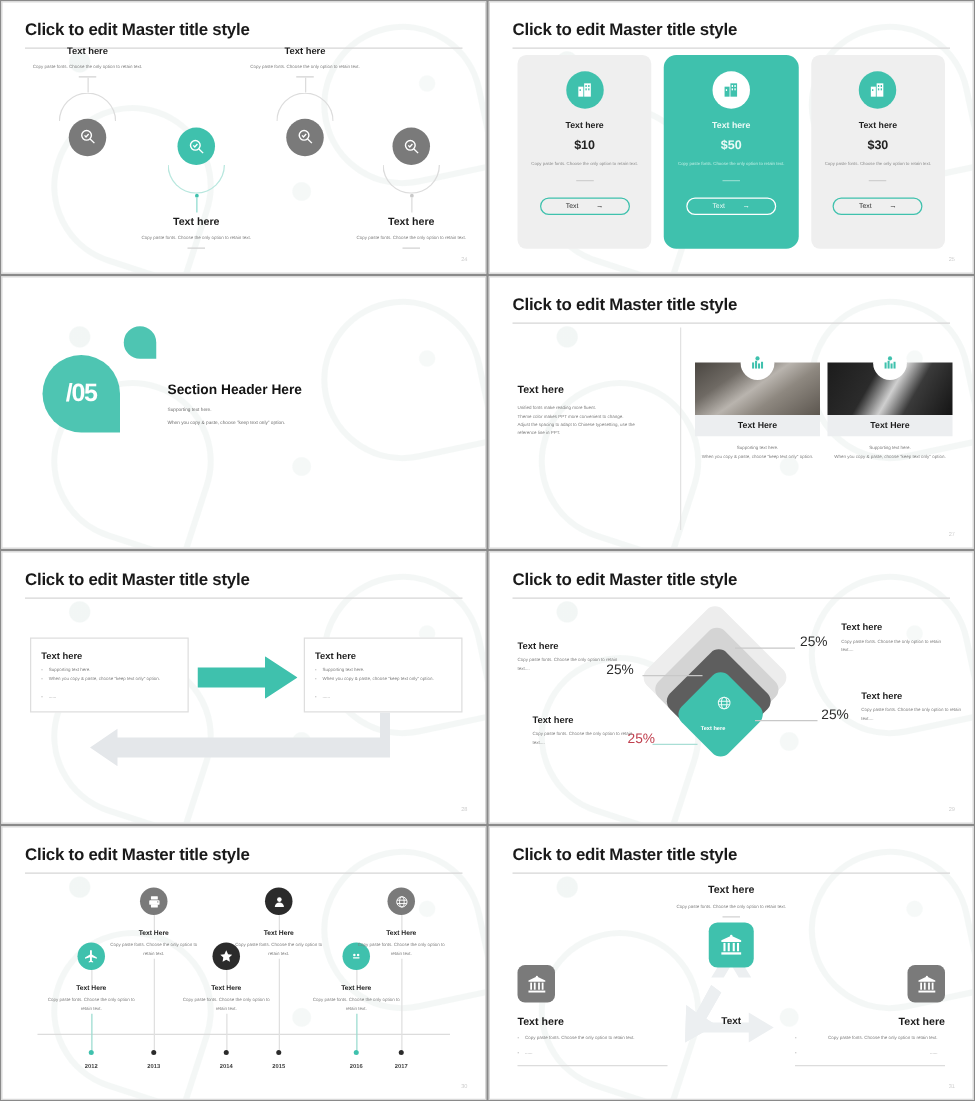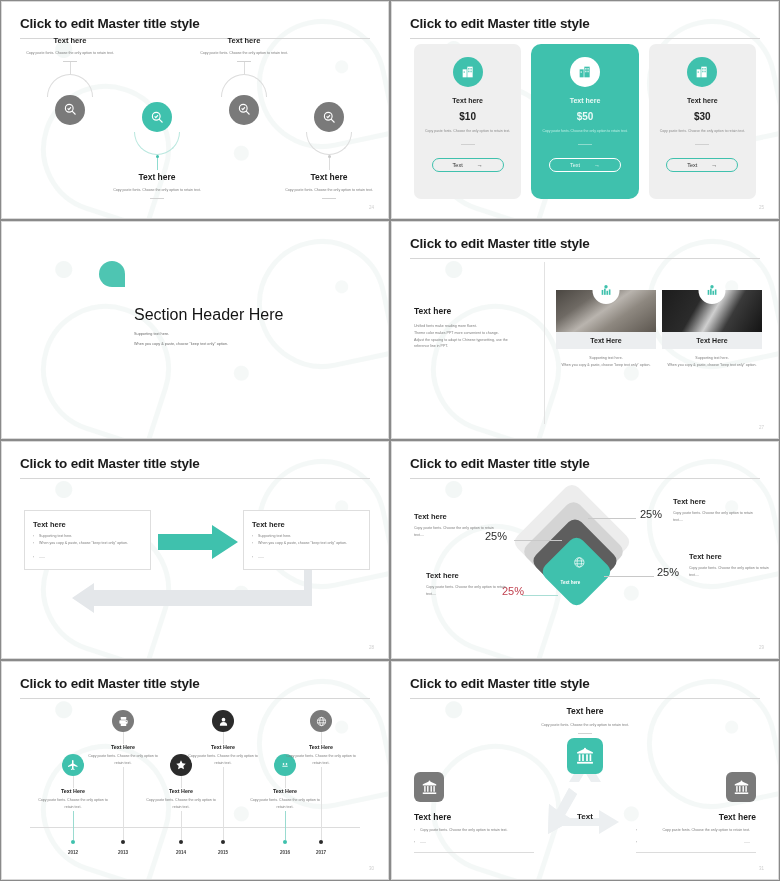--- a/index.html
+++ b/index.html
@@ -113,21 +113,21 @@
     position: absolute; left: 32px; top: 62px; width: 62px; height: 62px;
     background: #4ec5b2; border-radius: 50% 50% 0 50%;
     display: flex; align-items: center; justify-content: center;
   }
   .drop-big span { font-size: 20px; font-weight: bold; color: #ffffff; letter-spacing: -1px; }
   .drop-sm {
     position: absolute; left: 97px; top: 39px; width: 26px; height: 26px;
     background: #4ec5b2; border-radius: 50% 50% 0 50%;
   }
   .s3-txt { position: absolute; left: 132px; top: 84px; }
-  .s3-txt h2 { font-size: 16px; font-weight: normal; color: #141414; }
+  .s3-txt h2 { font-size: 11px; font-weight: bold; color: #141414; }
   .s3-txt p { font-size: 3.8px; color: #6e6e6e; margin-top: 6px; }
 
   
   .s4-left { position: absolute; left: 22px; top: 84px; width: 128px; }
   .s4-div { position: absolute; left: 152px; top: 40px; bottom: 14px; width: 1px; background: #e2e2e2; }
   .s4-cards { position: absolute; left: 164px; top: 68px; right: 16px; display: flex; gap: 6px; }
   .s4-card { flex: 1; }
   .s4-photo { height: 42px; position: relative; }
   .s4-cap { background: #eceef0; text-align: center; padding: 5px 0; font-size: 7px; font-weight: bold; color: #1d1d1d; }
   .s4-bub {
@@ -330,20 +330,23 @@
         </div>
       </div>
     </div>
 
     <div class="pageno">25</div>
   </div>
 
   <div class="slide">
     <div class="wm"></div>
     <div class="drop-sm"></div>
+    <div class="drop-big">
+      <span>/05</span>
+    </div>
     <div class="s3-txt">
       <h2>Section Header Here</h2>
       <p style="margin-top:8px;">Supporting text here.</p>
       <p style="margin-top:6px;">When you copy &amp; paste, choose "keep text only" option.</p>
     </div>
     <div class="pageno"></div>
   </div>
 
   <div class="slide">
     <div class="wm"></div>

